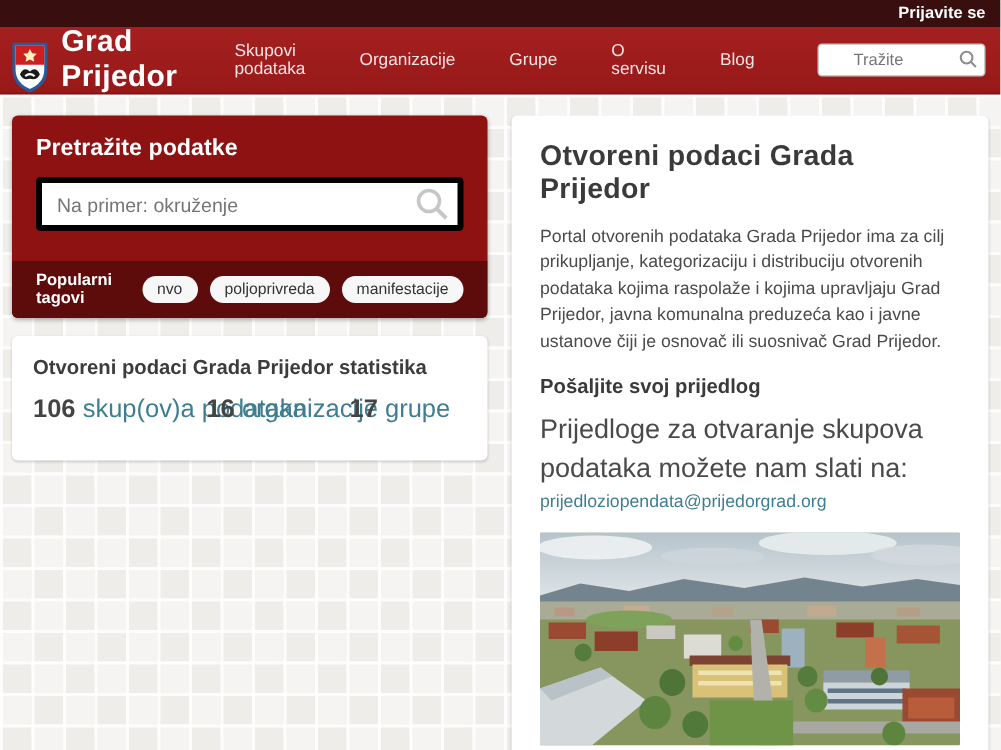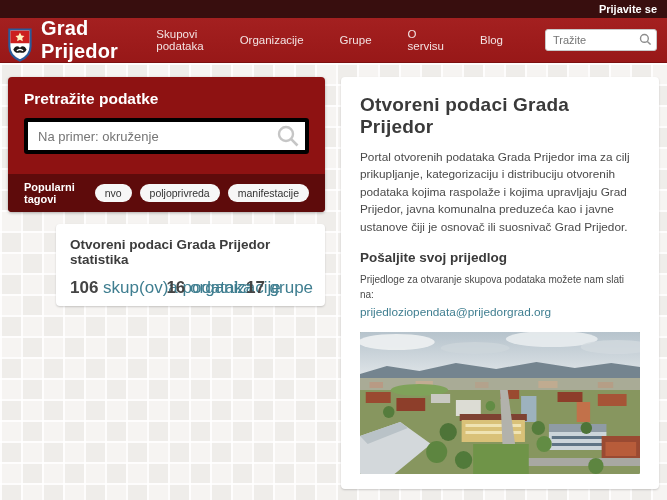--- a/index.html
+++ b/index.html
@@ -29,21 +29,21 @@
     border-bottom:1px solid #7c1010;
   }
   .brand { display:flex; align-items:center; margin-left:8px; }
   .crest { width:27px; height:38px; margin-top:10px; z-index:3; }
   .brand-name { color:#fff; font-size:20px; font-weight:bold; margin-left:9px; letter-spacing:.2px; }
   .nav { display:flex; align-items:center; margin-left:auto; gap:36px; }
   .nav a { color:#f3e2e2; font-size:11.5px; text-decoration:none; }
   .hdr-search { position:relative; margin-left:6px; margin-right:10px; }
   .hdr-search input {
     width:112px; height:22px; border:1px solid #c9c9c9; border-radius:3px;
-    font-size:11px; padding:0 22px 0 7px; color:#555; outline:none;
+    font-size:11px; padding:0 22px 0 23px; color:#555; outline:none;
     font-family:"Liberation Sans", sans-serif;
   }
   .hdr-search .mag { position:absolute; right:5px; top:4px; }
 
   
   .main { display:flex; gap:16px; padding:14px 8px 0 8px; }
   .col-left { width:317px; flex:none; }
   .col-right { flex:1; }
 
   .card {
@@ -63,36 +63,36 @@
   .sp-footer {
     background:#5e0b0b; padding:7px 16px; display:flex; align-items:center; gap:8px;
   }
   .sp-footer .tags-label { color:#fff; font-size:11px; font-weight:bold; margin-right:4px; }
   .tag-pill {
     background:#f7f7f7; color:#333; font-size:10.5px; padding:3px 10px;
     border-radius:10px; text-decoration:none; white-space:nowrap;
   }
 
   
-  .stats-card { margin-top:12px; padding:13px 14px 8px;margin-left:48px; }
+  .stats-card { margin-top:12px; padding:13px 14px 24px; }
   .stats-card h3 { font-size:13.5px; font-weight:bold; color:#3c3c3c; }
   .stats-row { display:flex; margin-top:11px; font-size:17px;justify-content:space-between; }
   .stat-item { white-space:nowrap; }
   .stat-item:nth-child(1){ width:40%; }
   .stat-item:nth-child(2){ width:33%; }
   .stat-item:nth-child(3){ width:27%; }
   .stat-num { font-weight:bold; color:#444; }
   .stat-link { color:#3f7e90; text-decoration:none; }
 
   
   .about-card { padding:17px 19px 15px; }
   .about-card h1 { font-size:19px; font-weight:bold; color:#3a3a3a; letter-spacing:.2px; }
   .about-card p.lead { font-size:11.8px; line-height:1.48; color:#4a4a4a; margin:11px 0 14px; }
   .about-card h2 { font-size:13.5px; font-weight:bold; color:#3a3a3a; margin-bottom:8px; }
-  .proposal-text { font-size:10px; color:#4a4a4a; line-height:1.45; }
+  .proposal-text { font-size:18px; color:#4a4a4a; line-height:1.45; }
   .email-link { font-size:11.8px; color:#3f7e90; text-decoration:none; display:inline-block; }
   .city-photo { margin-top:12px; width:100%; height:142px; display:block; border-radius:1px; }
 </style>
 </head>
 <body>
 
 <div class="topbar">
   <a href="#">Prijavite se</a>
 </div>
 

